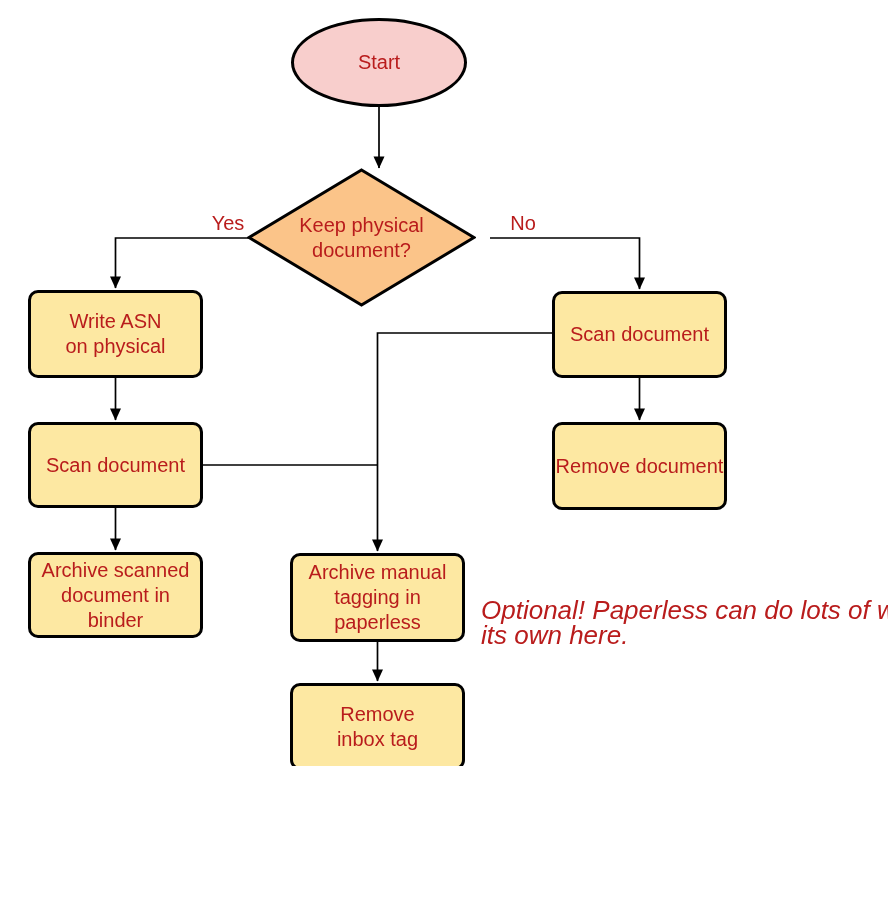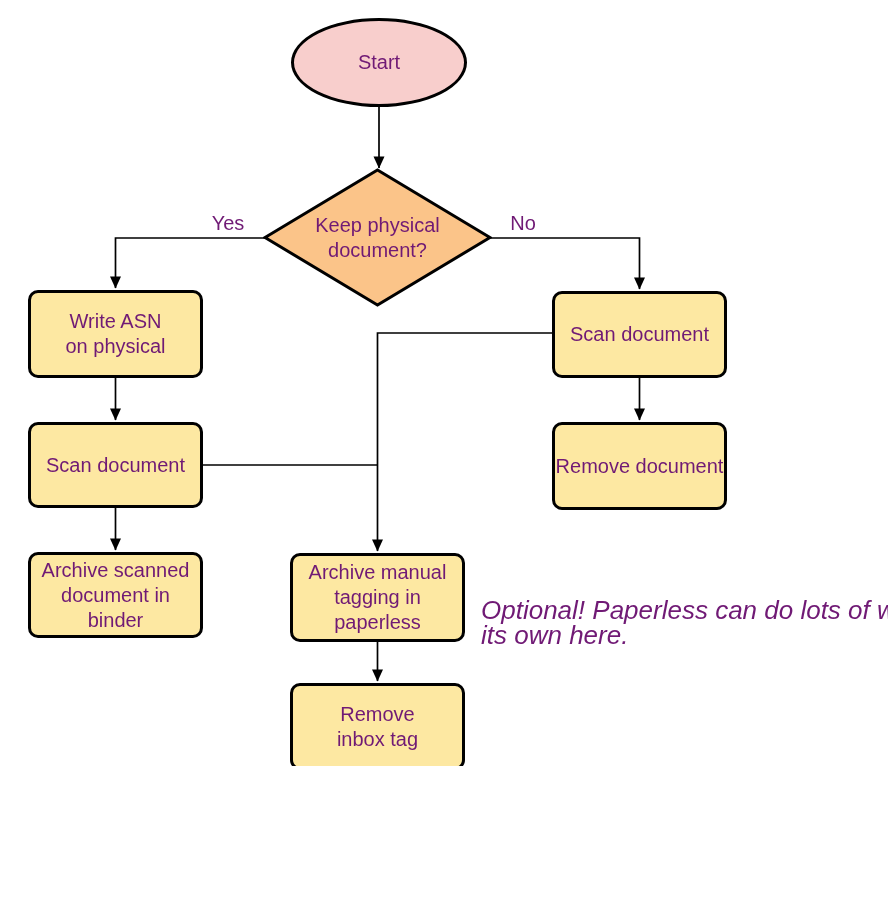--- a/index.html
+++ b/index.html
@@ -9,21 +9,21 @@
     --border-color:#000000;
     --edge-color:#000000;
     --page-bg:#ffffff;
     --bottom-line:#e2e2e2;
   }
   html,body{margin:0;padding:0;background:var(--page-bg);}
   .canvas{
     position:relative;width:888px;height:766px;overflow:hidden;
     background:var(--page-bg);
     font-family:"Liberation Sans","DejaVu Sans",sans-serif;
-    color:#701a75;
+    color:#b91c1c;
   }
   .edges-layer{position:absolute;left:0;top:0;width:888px;height:907px;}
   .edge{stroke:var(--edge-color);stroke-width:1.7;fill:none;}
   #arrowhead path{fill:var(--edge-color);}
   .node{
     position:absolute;display:flex;align-items:center;justify-content:center;
     text-align:center;font-size:20px;line-height:25px;white-space:pre-line;
     box-sizing:border-box;
   }
   .process{
@@ -72,21 +72,21 @@
     <path class="edge" d="M552 333 L377.5 333 L377.5 551" marker-end="url(#arrowhead)"></path>
     <path class="edge" d="M203 465 L377.5 465"></path>
     <path class="edge" d="M377.5 642 L377.5 681" marker-end="url(#arrowhead)"></path>
     <path class="edge" d="M377.5 770 L377.5 810" marker-end="url(#arrowhead)"></path>
   </svg>
 
   <div class="node terminal" style="left:291px;top:18px;width:176px;height:89px">
     <span>Start</span>
   </div>
 
-  <div class="node diamond" style="left:263px;top:168px;width:229px;height:139px">
+  <div class="node diamond" style="left:247px;top:168px;width:229px;height:139px">
     <svg viewBox="0 0 229 139" preserveAspectRatio="none">
       <polygon points="114.5,2 227,69.5 114.5,137 2,69.5"></polygon>
     </svg>
     <div class="label">Keep physical
 document?</div>
   </div>
 
   <div class="edge-label" style="left:203px;top:212px">Yes</div>
   <div class="edge-label" style="left:498px;top:212px">No</div>
 

